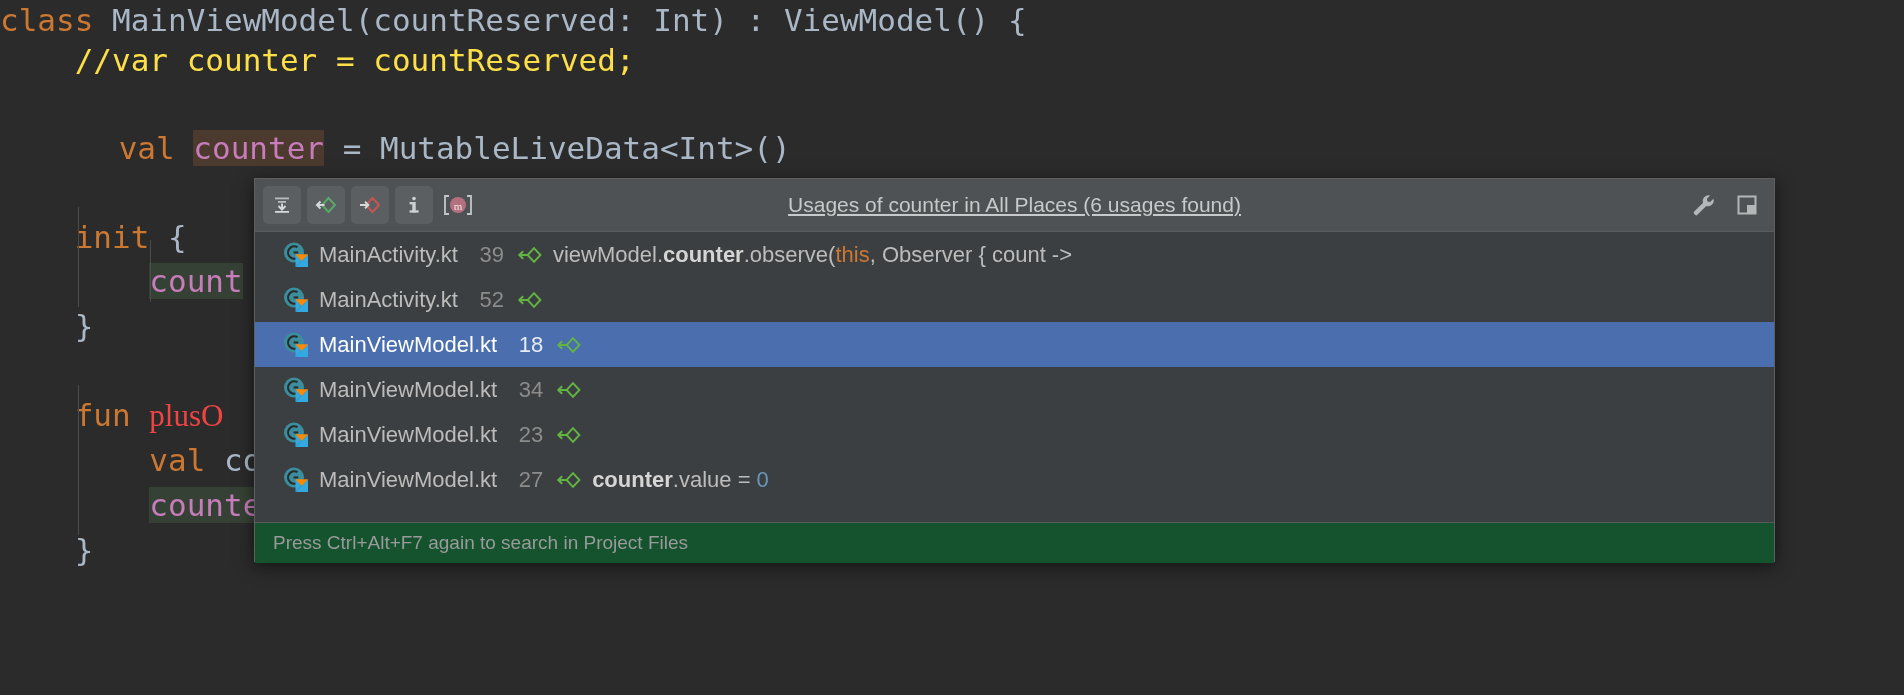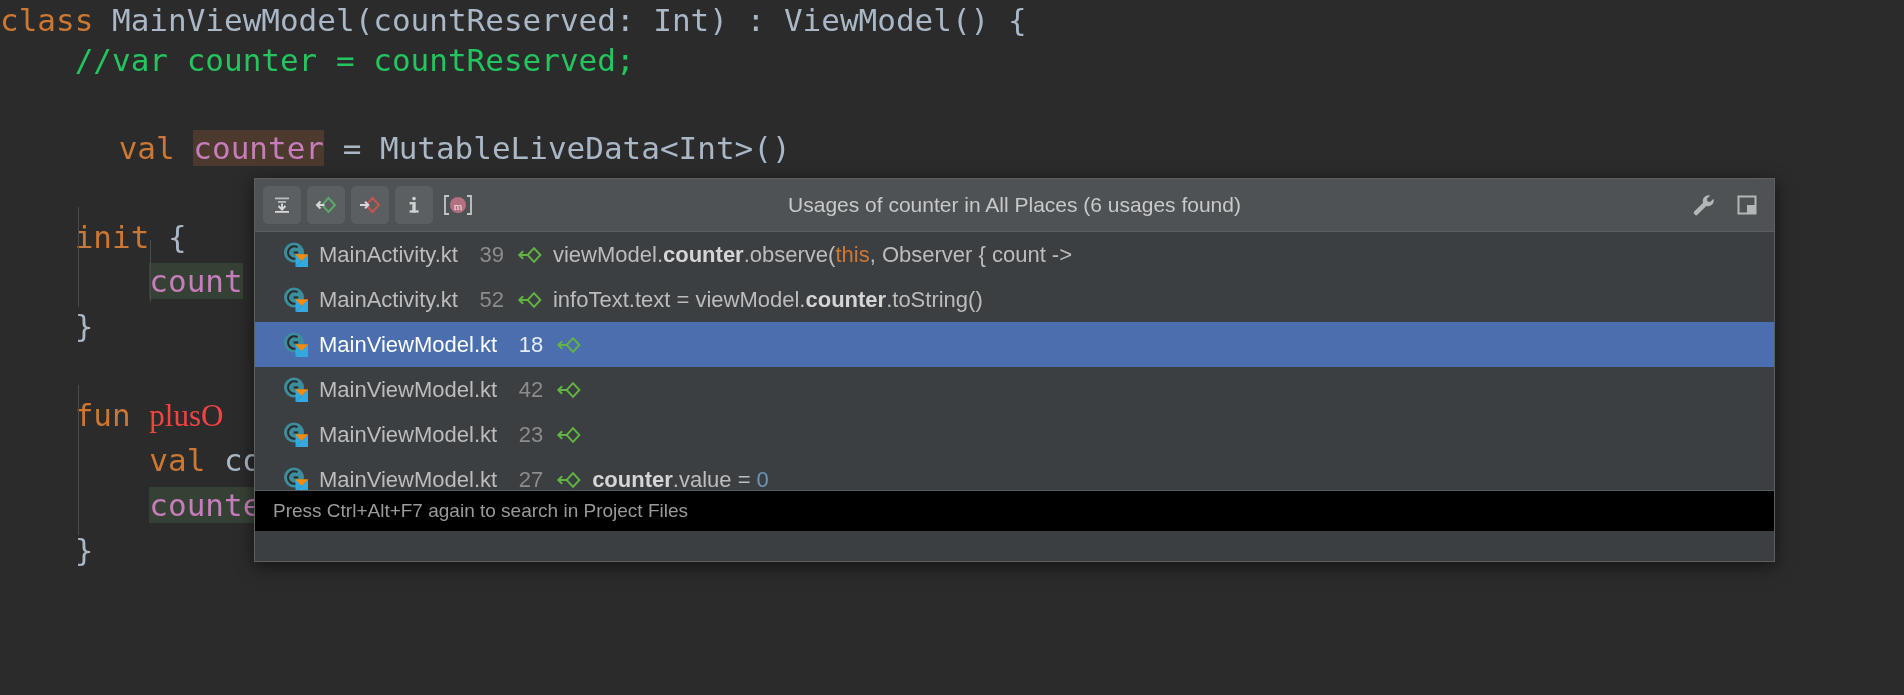--- a/index.html
+++ b/index.html
@@ -17,21 +17,21 @@
     position:absolute;left:0;right:0;height:61px;
     font-family:"DejaVu Sans Mono","Liberation Mono",monospace;
     font-size:31px;line-height:61px;
     white-space:pre;color:#a9b7c6;
   }
   .gutter-guide{
     position:absolute;width:1px;background:#4b4b4b;
   }
   .kw{color:#cc7832;}
   .fn{color:#ef4444;font-family:Liberation Serif, serif;}
-  .cmt{color:#22c55e;}
+  .cmt{color:#fde047;}
   .id{color:#a9b7c6;}
   .prop{color:#c77dbb;}
   .propu{color:#c77dbb;text-decoration:underline;text-decoration-color:#c77dbb;font-style:italic;}
   .num{color:#6897bb;}
   .brc{color:#a9b7c6;}
   .hl-ident{background:#4b3a2d;}
   .hl-green{background:#364135;}
 
   
   .popup{
@@ -51,25 +51,26 @@
   .tb-btn{
     width:38px;height:38px;border-radius:5px;background:#5b5f61;
     display:flex;align-items:center;justify-content:center;
     cursor:pointer;
   }
   .tb-btn.flat{background:transparent;}
   .popup-title{
     position:absolute;left:0;right:0;text-align:center;
     font-size:21px;color:#c7c9ca;pointer-events:none;
     font-family:"Liberation Sans",sans-serif;
+    text-decoration:underline;
   }
   .hdr-right{position:absolute;right:14px;display:flex;align-items:center;gap:18px;}
   .hdr-right .ic{cursor:pointer;display:flex;align-items:center;}
 
-  .rows{position:relative;background:#3c3f41;height:258px;overflow:hidden;}
+  .rows{position:relative;background:#3c3f41;height:290px;overflow:hidden;}
   .row{
     display:flex;align-items:center;height:45px;padding-left:26px;
     font-size:22px;color:#bbbbbb;white-space:nowrap;cursor:default;
     font-family:"Liberation Sans",sans-serif;
   }
   .row.sel{background:#4b6eaf;color:#ffffff;}
   .ktico{width:29px;height:29px;position:relative;flex:none;margin-right:9px;}
   .fname{color:#bcbcbc;}
   .row.sel .fname{color:#ffffff;}
   .lineno{color:#8c8c8c;margin-left:12px;min-width:34px;text-align:right;}
@@ -77,21 +78,21 @@
   .accico{margin:0 10px 0 13px;display:flex;align-items:center;flex:none;}
   .snippet{display:inline-block;}
   .s-id{color:#bcbcbc;}
   .row.sel .s-id{color:#ffffff;}
   .s-b{font-weight:bold;color:#d5d5d5;}
   .row.sel .s-b{color:#ffffff;}
   .s-kw{color:#cc7832;}
   .s-num{color:#6897bb;}
 
   .popup-footer{
-    height:40px;background:#000000;border-top:1px solid #565a5b;
+    height:40px;background:#14532d;border-top:1px solid #565a5b;
     display:flex;align-items:center;padding-left:18px;
     font-size:19px;color:#9a9a9a;
     font-family:"Liberation Sans",sans-serif;
   }
 
   .watermark{
     position:absolute;right:14px;bottom:8px;
     font-size:17px;color:#8d8d8d;
     font-family:"Liberation Sans",sans-serif;
   }
@@ -219,21 +220,20 @@
               <path d="M14.5 20.8 L20.7 14.5 L27 20.8 L20.7 27 Z" fill="#ea4c89" opacity="0"></path>
             </svg></span>
           <span class="fname">MainActivity.kt</span>
           <span class="lineno">52</span>
           <span class="accico">
             <svg width="26" height="20" viewBox="0 0 26 20">
               <path d="M17 3.2 L23.4 10 L17 16.8 L10.6 10 Z" fill="none" stroke="#62b543" stroke-width="1.9"></path>
               <path d="M12 10 L2.5 10 M6.2 6.2 L2.2 10 L6.2 13.8" stroke="#62b543" stroke-width="1.9" fill="none" stroke-linejoin="round"></path>
             </svg>
           </span>
-          <span class="snippet"><span class="s-id">infoText.text = viewModel.</span><span class="s-b">counter</span><span class="s-id">.toString()</span></span>
         </div>
         <div class="row sel">
           <span class="ktico"><svg width="29" height="29" viewBox="0 0 29 29">
               <circle cx="13" cy="12.5" r="10" fill="#3b8e9e"></circle>
               <path d="M16.5 7.2a6.2 6.2 0 1 0 0 10.6" fill="none" stroke="#2b2b2b" stroke-width="2.1"></path>
               <rect x="12.6" y="11.4" width="4.6" height="2.1" fill="#2b2b2b"></rect>
               <path d="M14.5 14.5 L27 14.5 L20.7 20.8 Z" fill="#f88909"></path>
               <path d="M14.5 14.5 L20.7 20.8 L14.5 27 Z" fill="#32a9e1"></path>
               <path d="M20.7 20.8 L27 14.5 L27 27 L14.5 27 Z" fill="#32a9e1"></path>
               <path d="M14.5 14.5 L27 14.5 L20.8 20.7 Z" fill="#f88909"></path>
@@ -253,21 +253,21 @@
               <circle cx="13" cy="12.5" r="10" fill="#3b8e9e"></circle>
               <path d="M16.5 7.2a6.2 6.2 0 1 0 0 10.6" fill="none" stroke="#2b2b2b" stroke-width="2.1"></path>
               <rect x="12.6" y="11.4" width="4.6" height="2.1" fill="#2b2b2b"></rect>
               <path d="M14.5 14.5 L27 14.5 L20.7 20.8 Z" fill="#f88909"></path>
               <path d="M14.5 14.5 L20.7 20.8 L14.5 27 Z" fill="#32a9e1"></path>
               <path d="M20.7 20.8 L27 14.5 L27 27 L14.5 27 Z" fill="#32a9e1"></path>
               <path d="M14.5 14.5 L27 14.5 L20.8 20.7 Z" fill="#f88909"></path>
               <path d="M14.5 20.8 L20.7 14.5 L27 20.8 L20.7 27 Z" fill="#ea4c89" opacity="0"></path>
             </svg></span>
           <span class="fname">MainViewModel.kt</span>
-          <span class="lineno">42</span>
+          <span class="lineno">34</span>
           <span class="accico">
             <svg width="26" height="20" viewBox="0 0 26 20">
               <path d="M17 3.2 L23.4 10 L17 16.8 L10.6 10 Z" fill="none" stroke="#62b543" stroke-width="1.9"></path>
               <path d="M12 10 L2.5 10 M6.2 6.2 L2.2 10 L6.2 13.8" stroke="#62b543" stroke-width="1.9" fill="none" stroke-linejoin="round"></path>
             </svg>
           </span>
         </div>
         <div class="row">
           <span class="ktico"><svg width="29" height="29" viewBox="0 0 29 29">
               <circle cx="13" cy="12.5" r="10" fill="#3b8e9e"></circle>

